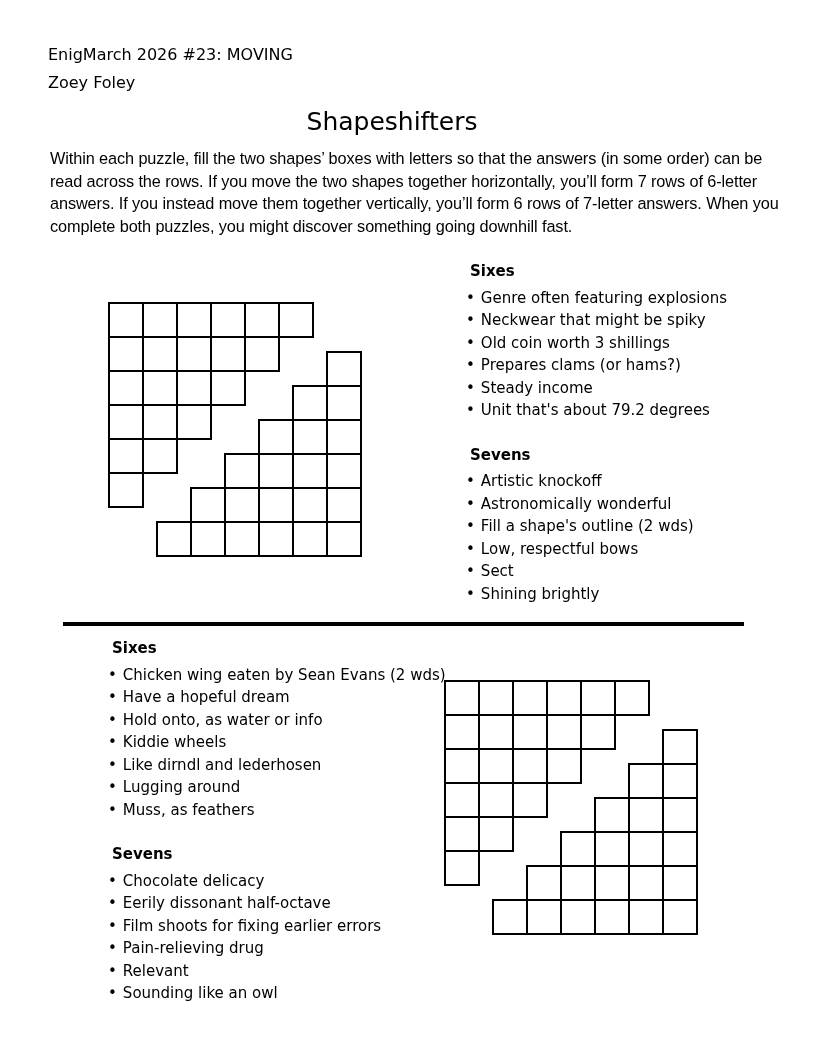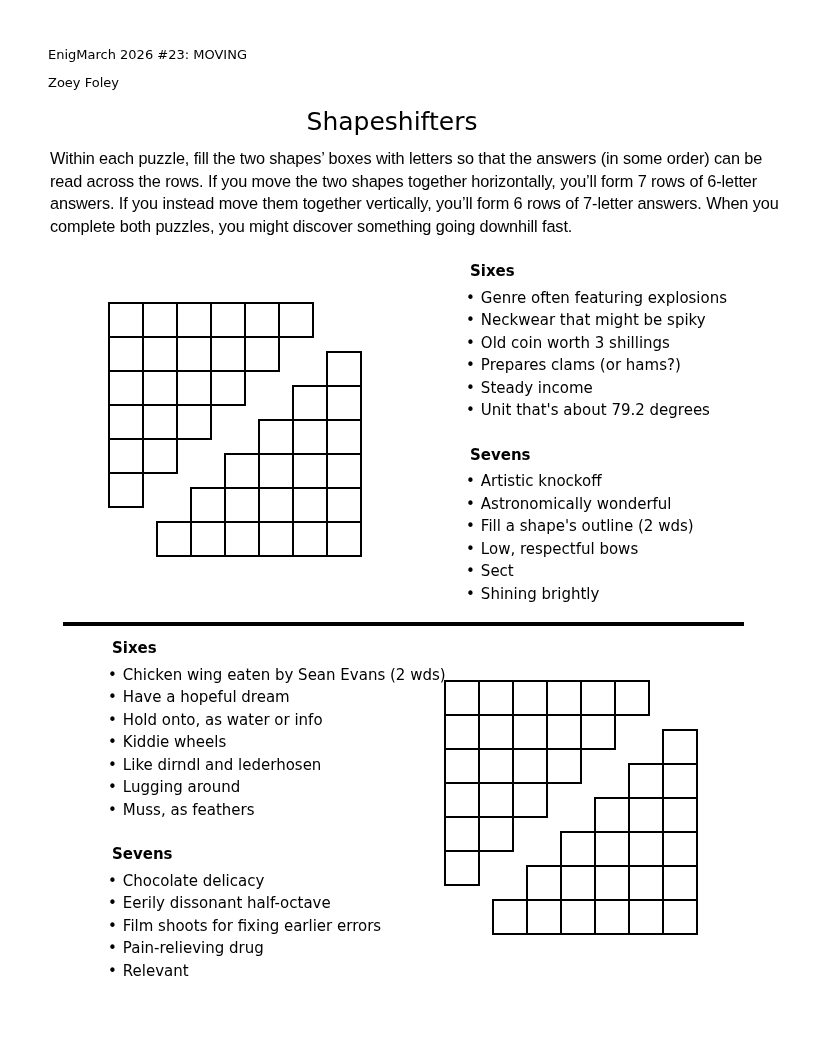--- a/index.html
+++ b/index.html
@@ -1,18 +1,18 @@
 <!DOCTYPE html>
 <html><head>
 <meta charset="utf-8">
 <style>
   html, body { margin: 0; padding: 0; background: #ffffff; }
   body { width: 816px; height: 1056px; position: relative; overflow: hidden;
          font-family: "DejaVu Sans", sans-serif; color: #000; }
-  .hdr { position: absolute; left: 48px; font-size: 13px; line-height: 20px; }
+  .hdr { position: absolute; left: 48px; font-size: 16px; line-height: 20px; }
   #hdr1 { top: 45px; }
   #hdr2 { top: 73px; }
   .title { position: absolute; top: 106px; left: 0; width: 784px; text-align: center;
            font-size: 25px; line-height: 32px; }
   .intro { position: absolute; top: 147px; left: 50px; width: 730px;
            font-family: "Liberation Sans", sans-serif; font-size: 16.3px; line-height: 22.5px;
            letter-spacing: -0.1px; }
   .clues { position: absolute; font-size: 15px; line-height: 22.5px; }
   .clues h3 { margin: 4px; font-size: 15px; font-weight: bold; line-height: 22.5px; }
   .clues ul { list-style: none; margin: 0 0 22px 0; padding: 0; }
@@ -109,20 +109,21 @@
     <li>Lugging around</li>
     <li>Muss, as feathers</li>
   </ul>
   <h3>Sevens</h3>
   <ul>
     <li>Chocolate delicacy</li>
     <li>Eerily dissonant half-octave</li>
     <li>Film shoots for fixing earlier errors</li>
     <li>Pain-relieving drug</li>
     <li>Relevant</li>
+    <li>Sounding like an owl</li>
   </ul>
 </div>
 
 <div class="grid" id="grid1" style="left:444px; top:680px;">
     <div class="cell" style="left: 0px; top: 0px;"></div>
     <div class="cell" style="left: 34px; top: 0px;"></div>
     <div class="cell" style="left: 68px; top: 0px;"></div>
     <div class="cell" style="left: 102px; top: 0px;"></div>
     <div class="cell" style="left: 136px; top: 0px;"></div>
     <div class="cell" style="left: 170px; top: 0px;"></div>

